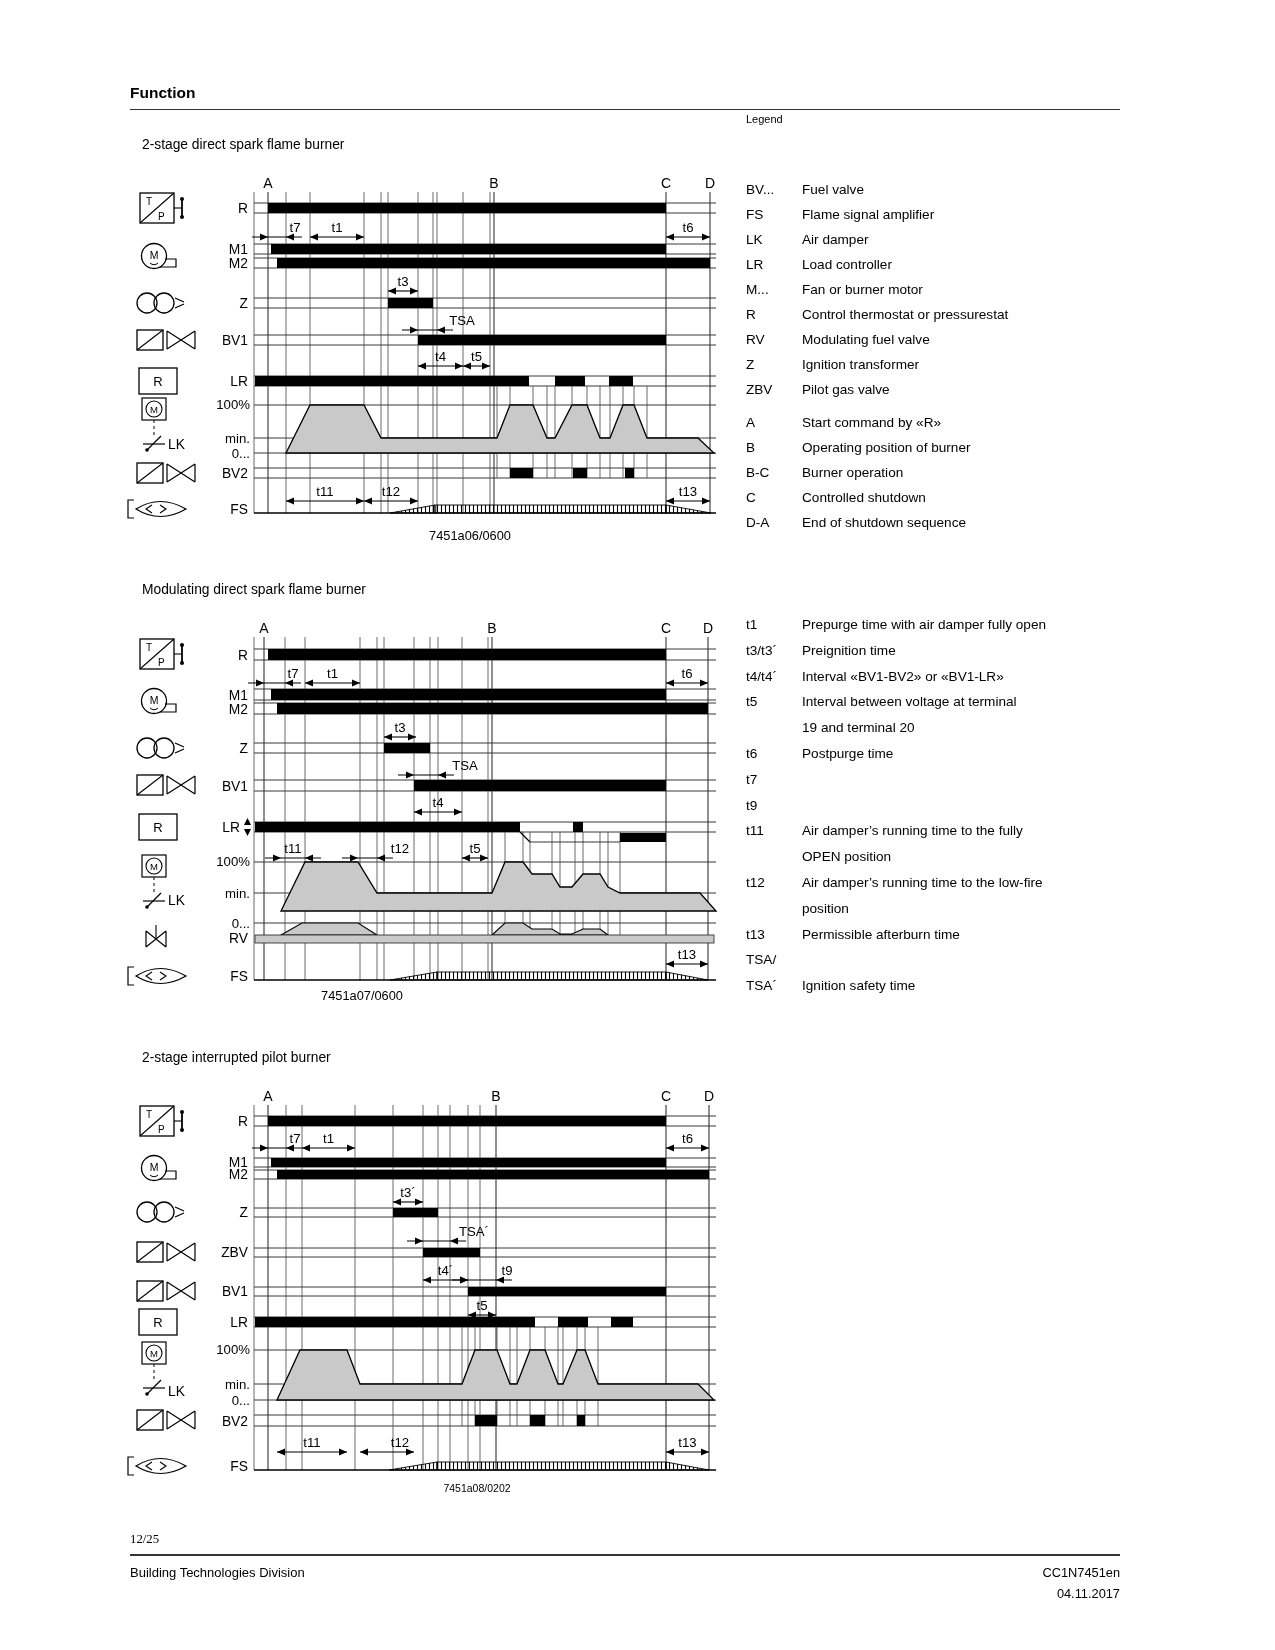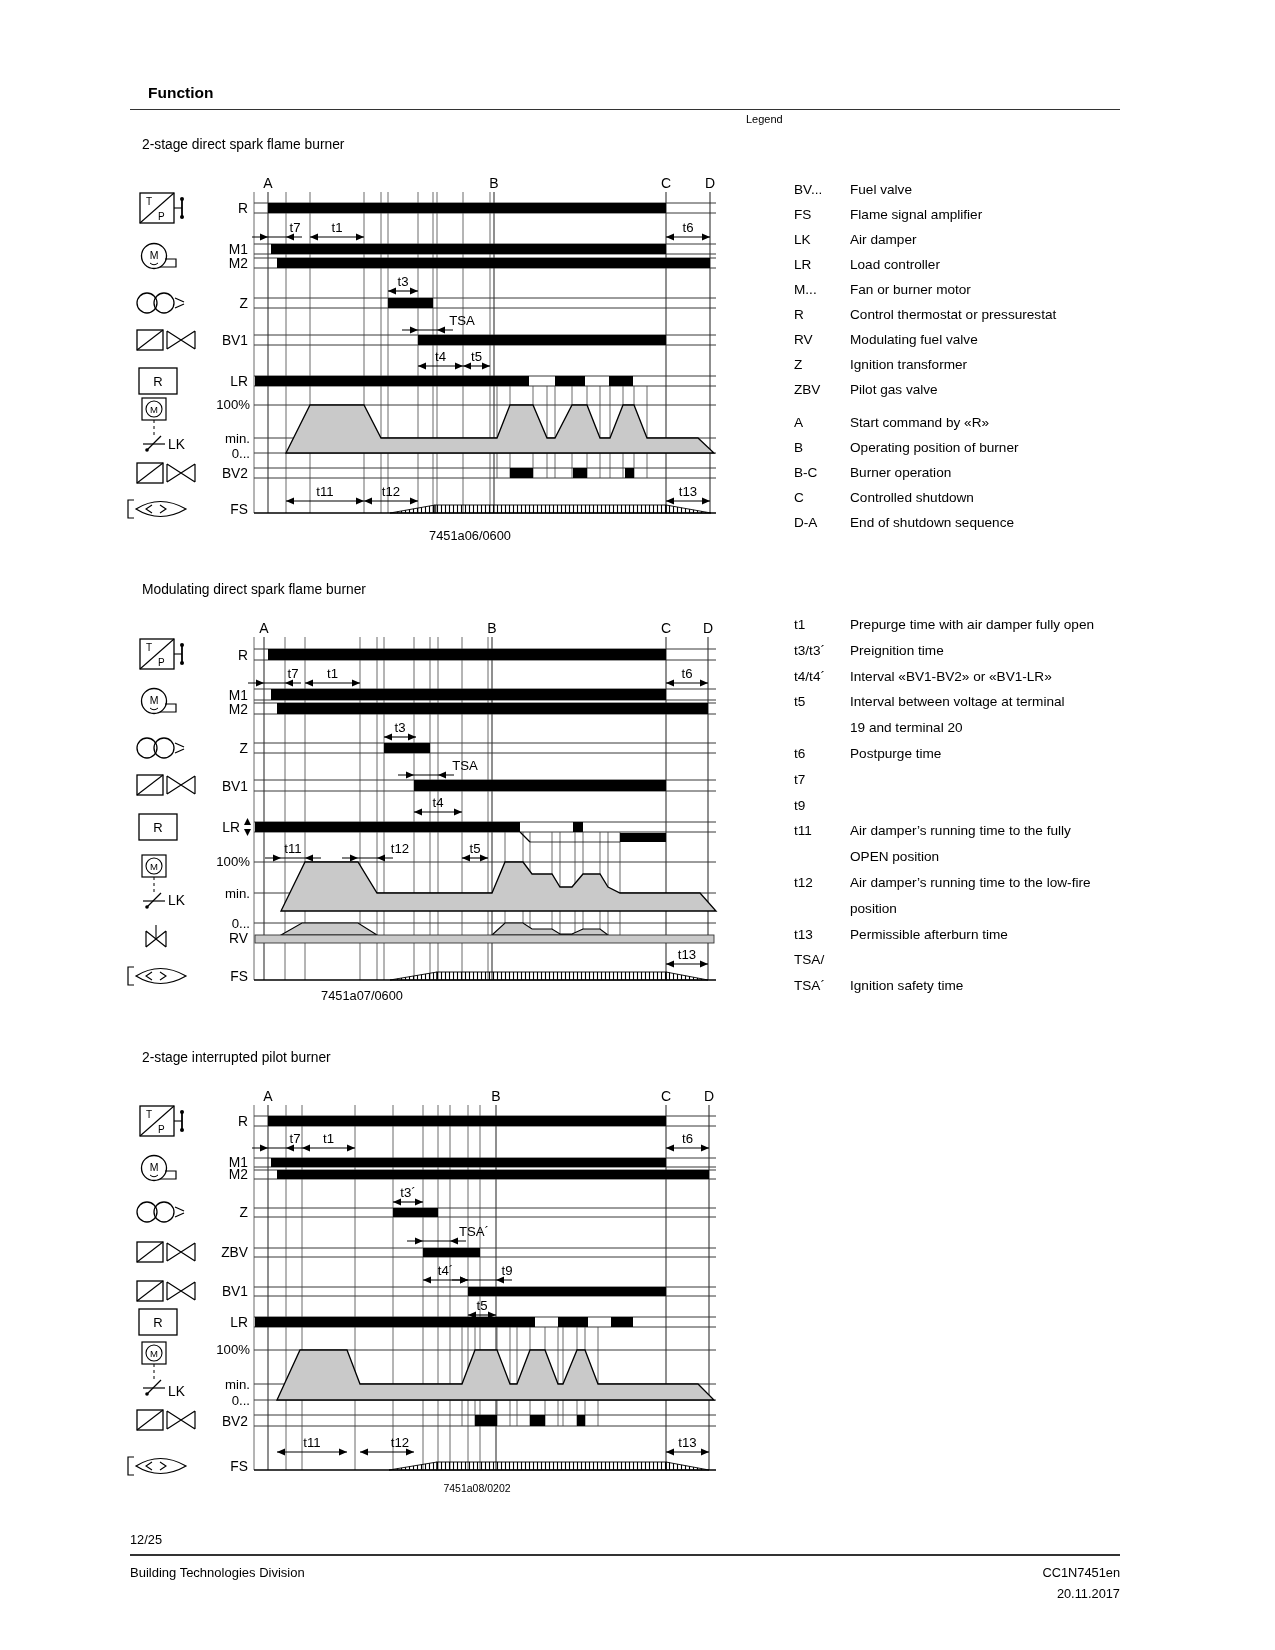--- a/index.html
+++ b/index.html
@@ -1,29 +1,29 @@
 <!DOCTYPE html>
 <html><head>
 <meta charset="utf-8">
 <style>
   html,body{margin:0;padding:0;background:#fff;}
   body{width:1275px;height:1650px;position:relative;font-family:"Liberation Sans","DejaVu Sans",sans-serif;color:#000;overflow:hidden;}
   #page{position:absolute;inset:0;background:#ffffff;}
   .abs{position:absolute;}
-  #heading{left:130px;top:84px;font-size:15.5px;font-weight:bold;margin-left:18px;}
+  #heading{left:130px;top:84px;font-size:15.5px;font-weight:bold;}
   #heading-rule{left:130px;top:109px;width:990px;height:0;border-top:1.6px solid #333;}
   #legend-title{left:746px;top:113px;font-size:11px;}
   .legend-block{left:746px;width:380px;font-size:13.6px;line-height:25px;}
   #legend-abbr{top:177px;}
   #legend-events{top:410px;}
   #legend-times{top:612px;line-height:25.8px;}
-  .legend-row{display:flex;margin-left:48px;}
+  .legend-row{display:flex;}
   .legend-abbr{flex:0 0 56px;white-space:pre;}
   .legend-desc{white-space:pre-line;}
-  #footer-page{left:130px;top:1532px;font-size:12.8px;}
+  #footer-page{left:130px;top:1532px;font-size:12.8px;font-family:Liberation Serif, serif;}
   #footer-rule{left:130px;top:1554px;width:990px;height:0;border-top:2px solid #333;}
   #footer-division{left:130px;top:1565px;font-size:13px;}
   #footer-doc{right:155px;top:1565px;font-size:12.8px;text-align:right;}
   #footer-date{right:155px;top:1586px;font-size:12.8px;text-align:right;}
   svg text{font-family:"Liberation Sans","DejaVu Sans",sans-serif;}
 </style>
 </head>
 <body>
 
 <div id="page">
@@ -673,14 +673,14 @@
             <path d="M152,1462 l-6,4 l6,4 M160,1462 l6,4 l-6,4" fill="none" stroke="#000" stroke-width="1.1"></path>
           </g>
         </g>
       </svg>
     </div>
 
   <div id="footer-page" class="abs">12/25</div>
   <div id="footer-rule" class="abs"></div>
   <div id="footer-division" class="abs">Building Technologies Division</div>
   <div id="footer-doc" class="abs">CC1N7451en</div>
-  <div id="footer-date" class="abs">20.11.2017</div>
+  <div id="footer-date" class="abs">04.11.2017</div>
 </div>
 
 </body></html>

